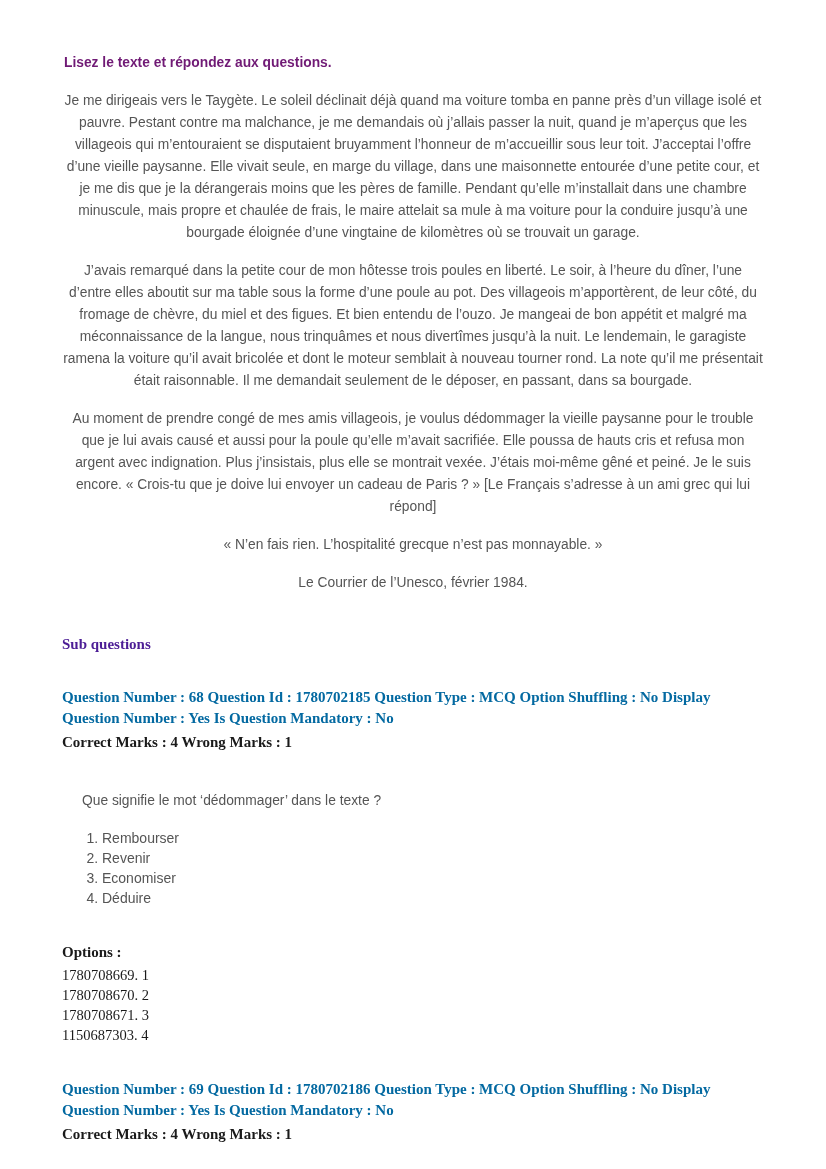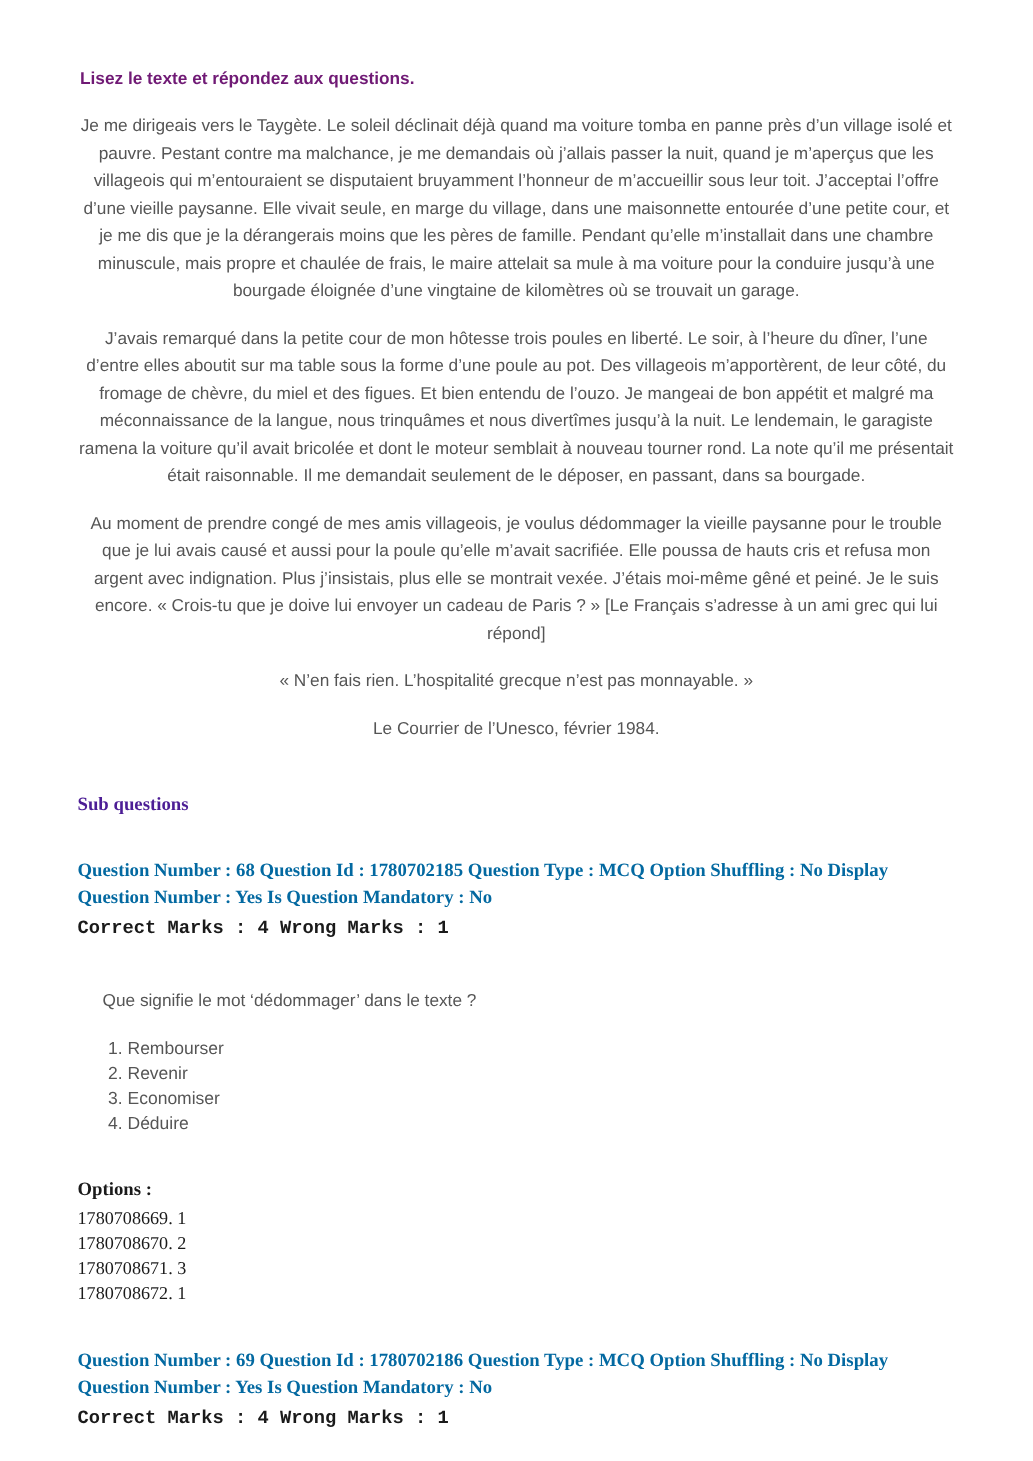--- a/index.html
+++ b/index.html
@@ -45,21 +45,21 @@
   }
   .qmeta {
     font-family:"Liberation Serif", serif;
     font-weight:bold;
     color:#0369a1;
     font-size:15px;
     line-height:21px;
     margin:34px 0 0 0;
   }
   .qmarks {
-    font-family:Liberation Mono, monospace;
+    font-family:Liberation Serif, serif;
     font-weight:bold;
     color:#1a1a1a;
     font-size:15px;
     margin:5px 0 0 0;
   }
   .qtext {
     font-size:13.8px;
     color:#555555;
     margin:42px 0 0 20px;
   }
@@ -112,21 +112,21 @@
       <li>Rembourser</li>
       <li>Revenir</li>
       <li>Economiser</li>
       <li>Déduire</li>
     </ol>
     <p class="options-label">Options :</p>
     <div>
       <div class="option-id">1780708669. 1</div>
       <div class="option-id">1780708670. 2</div>
       <div class="option-id">1780708671. 3</div>
-      <div class="option-id">1780708672. 1</div>
+      <div class="option-id">1150687303. 4</div>
     </div>
   </div>
 
   <div>
     <p class="qmeta">Question Number : 69 Question Id : 1780702186 Question Type : MCQ Option Shuffling : No Display Question Number : Yes Is Question Mandatory : No</p>
     <p class="qmarks">Correct Marks : 4 Wrong Marks : 1</p>
 
   </div>
 
 </div>

